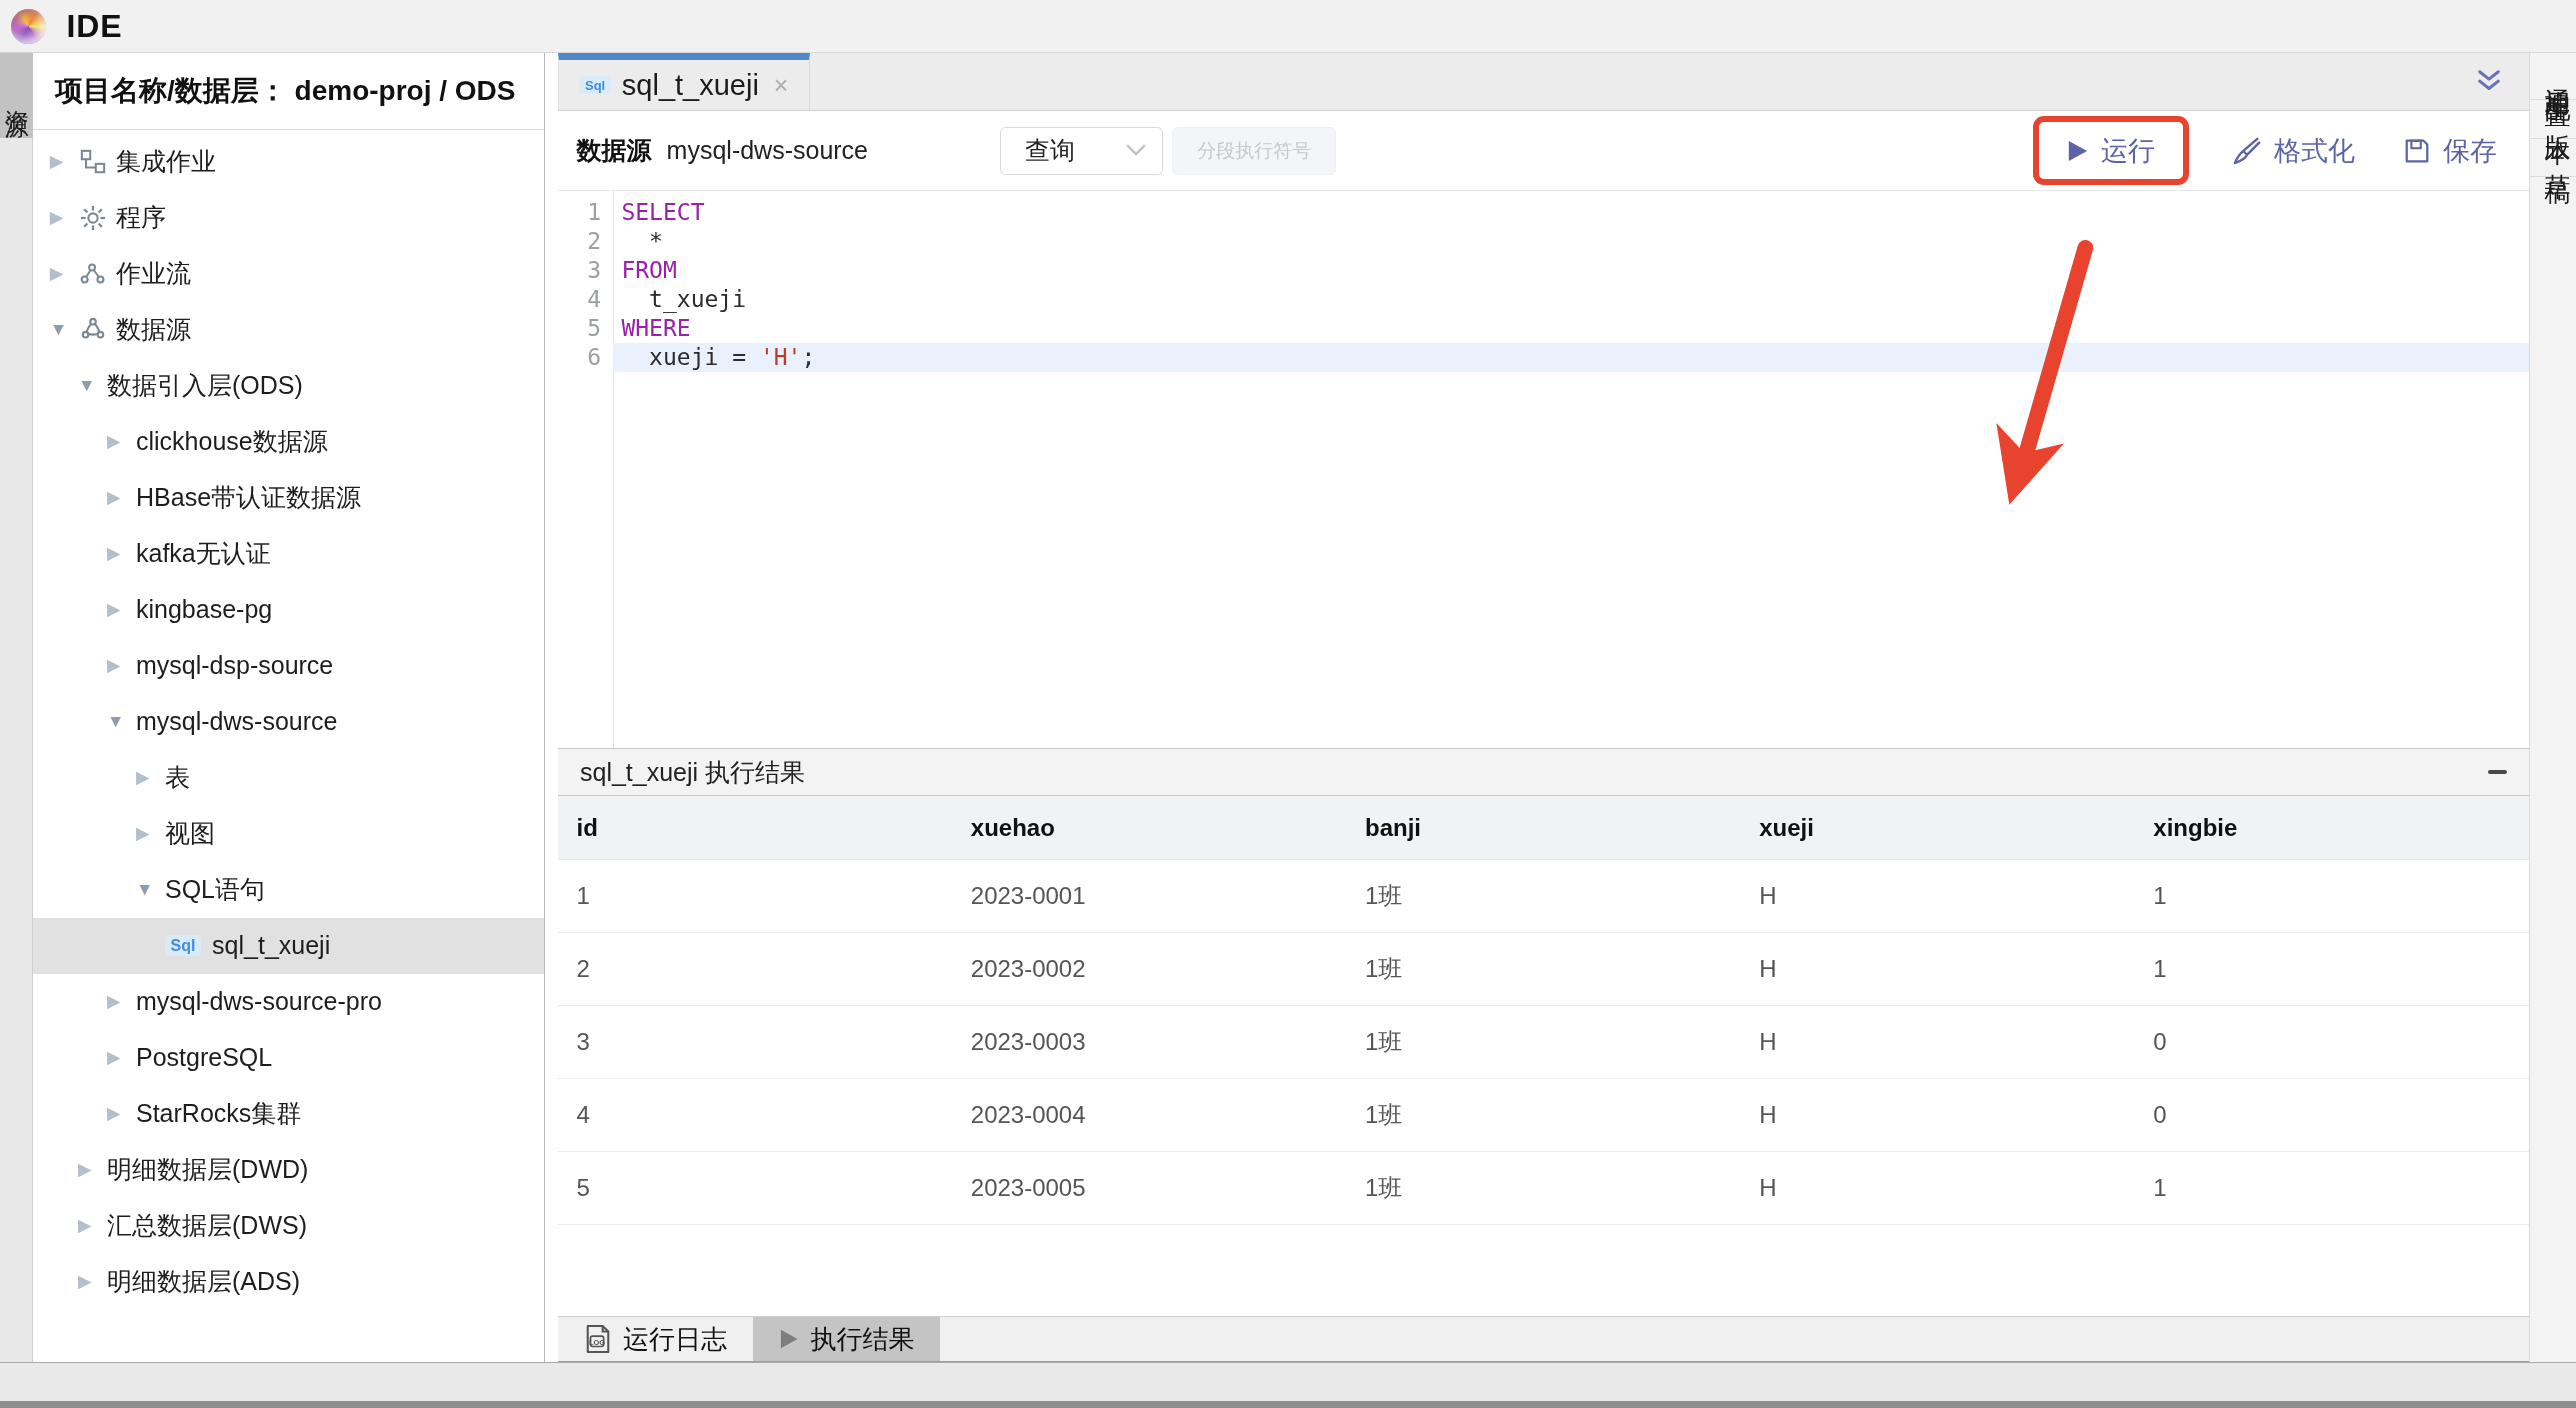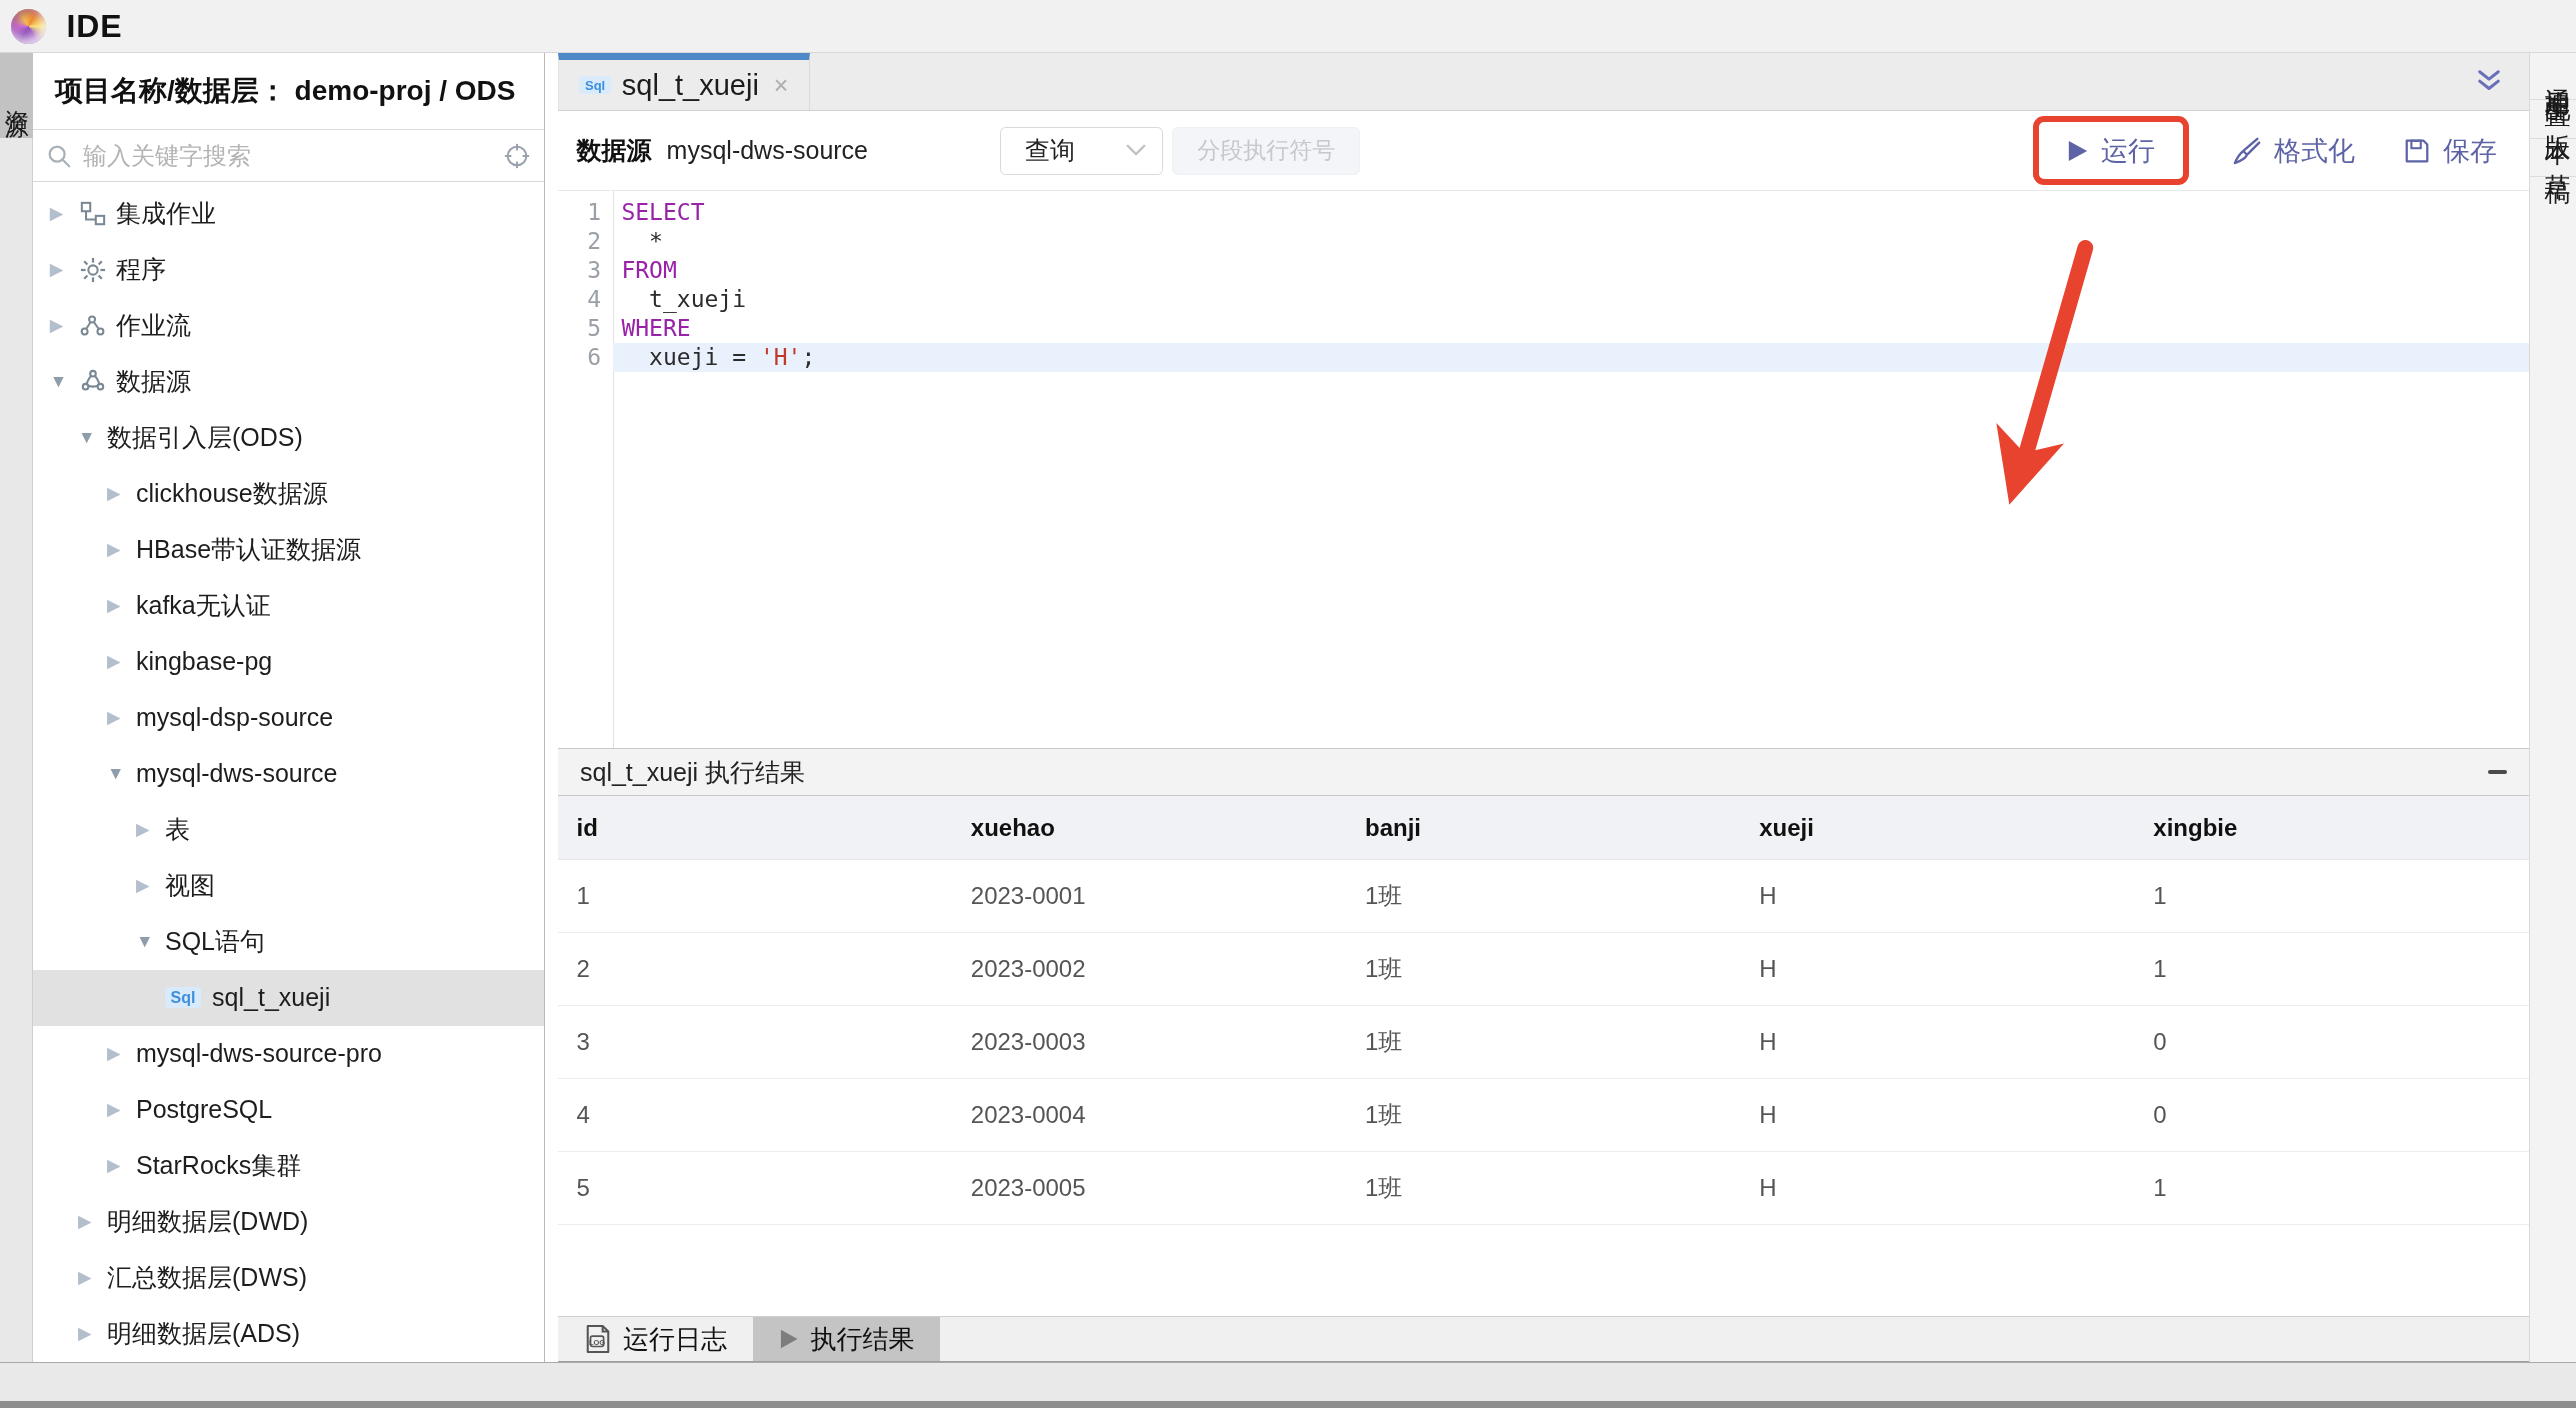--- a/index.html
+++ b/index.html
@@ -52,21 +52,21 @@
   .tab-collapse{margin-left:auto;margin-right:24px;display:flex;align-items:center;}
 
   .toolbar{position:absolute;left:0;top:58px;width:100%;height:80px;background:#fff;
            border-bottom:0.9px solid #e8e8e8;display:flex;align-items:center;box-sizing:border-box;padding-left:18.6px;}
   .ds-label{font-size:25px;font-weight:700;color:#111;}
   .ds-value{font-size:25px;color:#222;margin-left:15px;}
   .mode-select{margin-left:132px;width:163px;height:48px;border:0.9px solid #d9d9d9;border-radius:5.6px;background:#fff;
                display:flex;align-items:center;box-sizing:border-box;padding:0 15px 0 24px;}
   .mode-select .sel-txt{font-size:25px;color:#222;flex:1;}
   .seg-btn{margin-left:9.3px;height:48px;background:#f4f5f8;border:0.9px solid #eef0f3;border-radius:5.6px;
-           display:flex;align-items:center;padding:0 24px;font-size:23px;color:#c5c8ce;box-sizing:border-box;}
+           display:flex;align-items:center;padding:0 24px;font-size:19px;color:#c5c8ce;box-sizing:border-box;}
   .tb-right{margin-left:auto;display:flex;align-items:center;margin-right:32px;}
   .tb-btn{display:flex;align-items:center;gap:12px;font-size:27px;color:#5d63a5;}
   .run-wrap{border:6.5px solid #e8432e;border-radius:11px;padding:10.2px 28px;display:flex;align-items:center;}
   .gap-a{width:43px;} .gap-b{width:48px;}
 
   
   .editor{position:absolute;left:0;top:138px;width:100%;height:557px;background:#fff;overflow:hidden;}
   .gutter-divider{position:absolute;left:55px;top:0;bottom:0;width:0.9px;background:#e2e2e2;}
   .code-area{position:absolute;left:0;top:7.4px;right:0;
              font-family:"DejaVu Sans Mono","Liberation Mono",monospace;font-size:23px;line-height:29px;}
@@ -120,38 +120,20 @@
     <div class="logo"></div>
     <div class="apptitle">IDE</div>
   </div>
 
   <div class="left-rail">
     <div class="rail-tab">资源</div>
   </div>
 
   <div class="explorer">
     <div class="explorer-header">项目名称/数据层： demo-proj / ODS</div>
-    <div class="search-row">
-      <span>
-        <svg width="26" height="26" viewBox="0 0 28 28">
-            <circle cx="12" cy="12" r="8" fill="none" stroke="#a8b0b8" stroke-width="2.4"></circle>
-            <line x1="18" y1="18" x2="25" y2="25" stroke="#a8b0b8" stroke-width="2.4" stroke-linecap="round"></line>
-          </svg>
-      </span>
-      <span class="ph">输入关键字搜索</span>
-      <span>
-        <svg width="28" height="28" viewBox="0 0 30 30">
-            <circle cx="15" cy="15" r="10" fill="none" stroke="#9aa3ad" stroke-width="2.2"></circle>
-            <line x1="15" y1="2" x2="15" y2="9" stroke="#9aa3ad" stroke-width="2.2"></line>
-            <line x1="15" y1="21" x2="15" y2="28" stroke="#9aa3ad" stroke-width="2.2"></line>
-            <line x1="2" y1="15" x2="9" y2="15" stroke="#9aa3ad" stroke-width="2.2"></line>
-            <line x1="21" y1="15" x2="28" y2="15" stroke="#9aa3ad" stroke-width="2.2"></line>
-          </svg>
-      </span>
-    </div>
     <div class="tree" id="tree">
   <div class="tree-row" style="padding-left: 16.7px;">
     <span class="twisty col">▶</span>
     <span class="node-icon">
             <svg width="26" height="26" viewBox="0 0 28 28">
               <rect x="2" y="2" width="9" height="9" fill="none" stroke="#7a8794" stroke-width="2.2"></rect>
               <path d="M6.5 11 V20 H17" fill="none" stroke="#7a8794" stroke-width="2.2"></path>
               <rect x="17" y="16" width="9" height="9" fill="none" stroke="#7a8794" stroke-width="2.2"></rect>
             </svg>
           </span>

